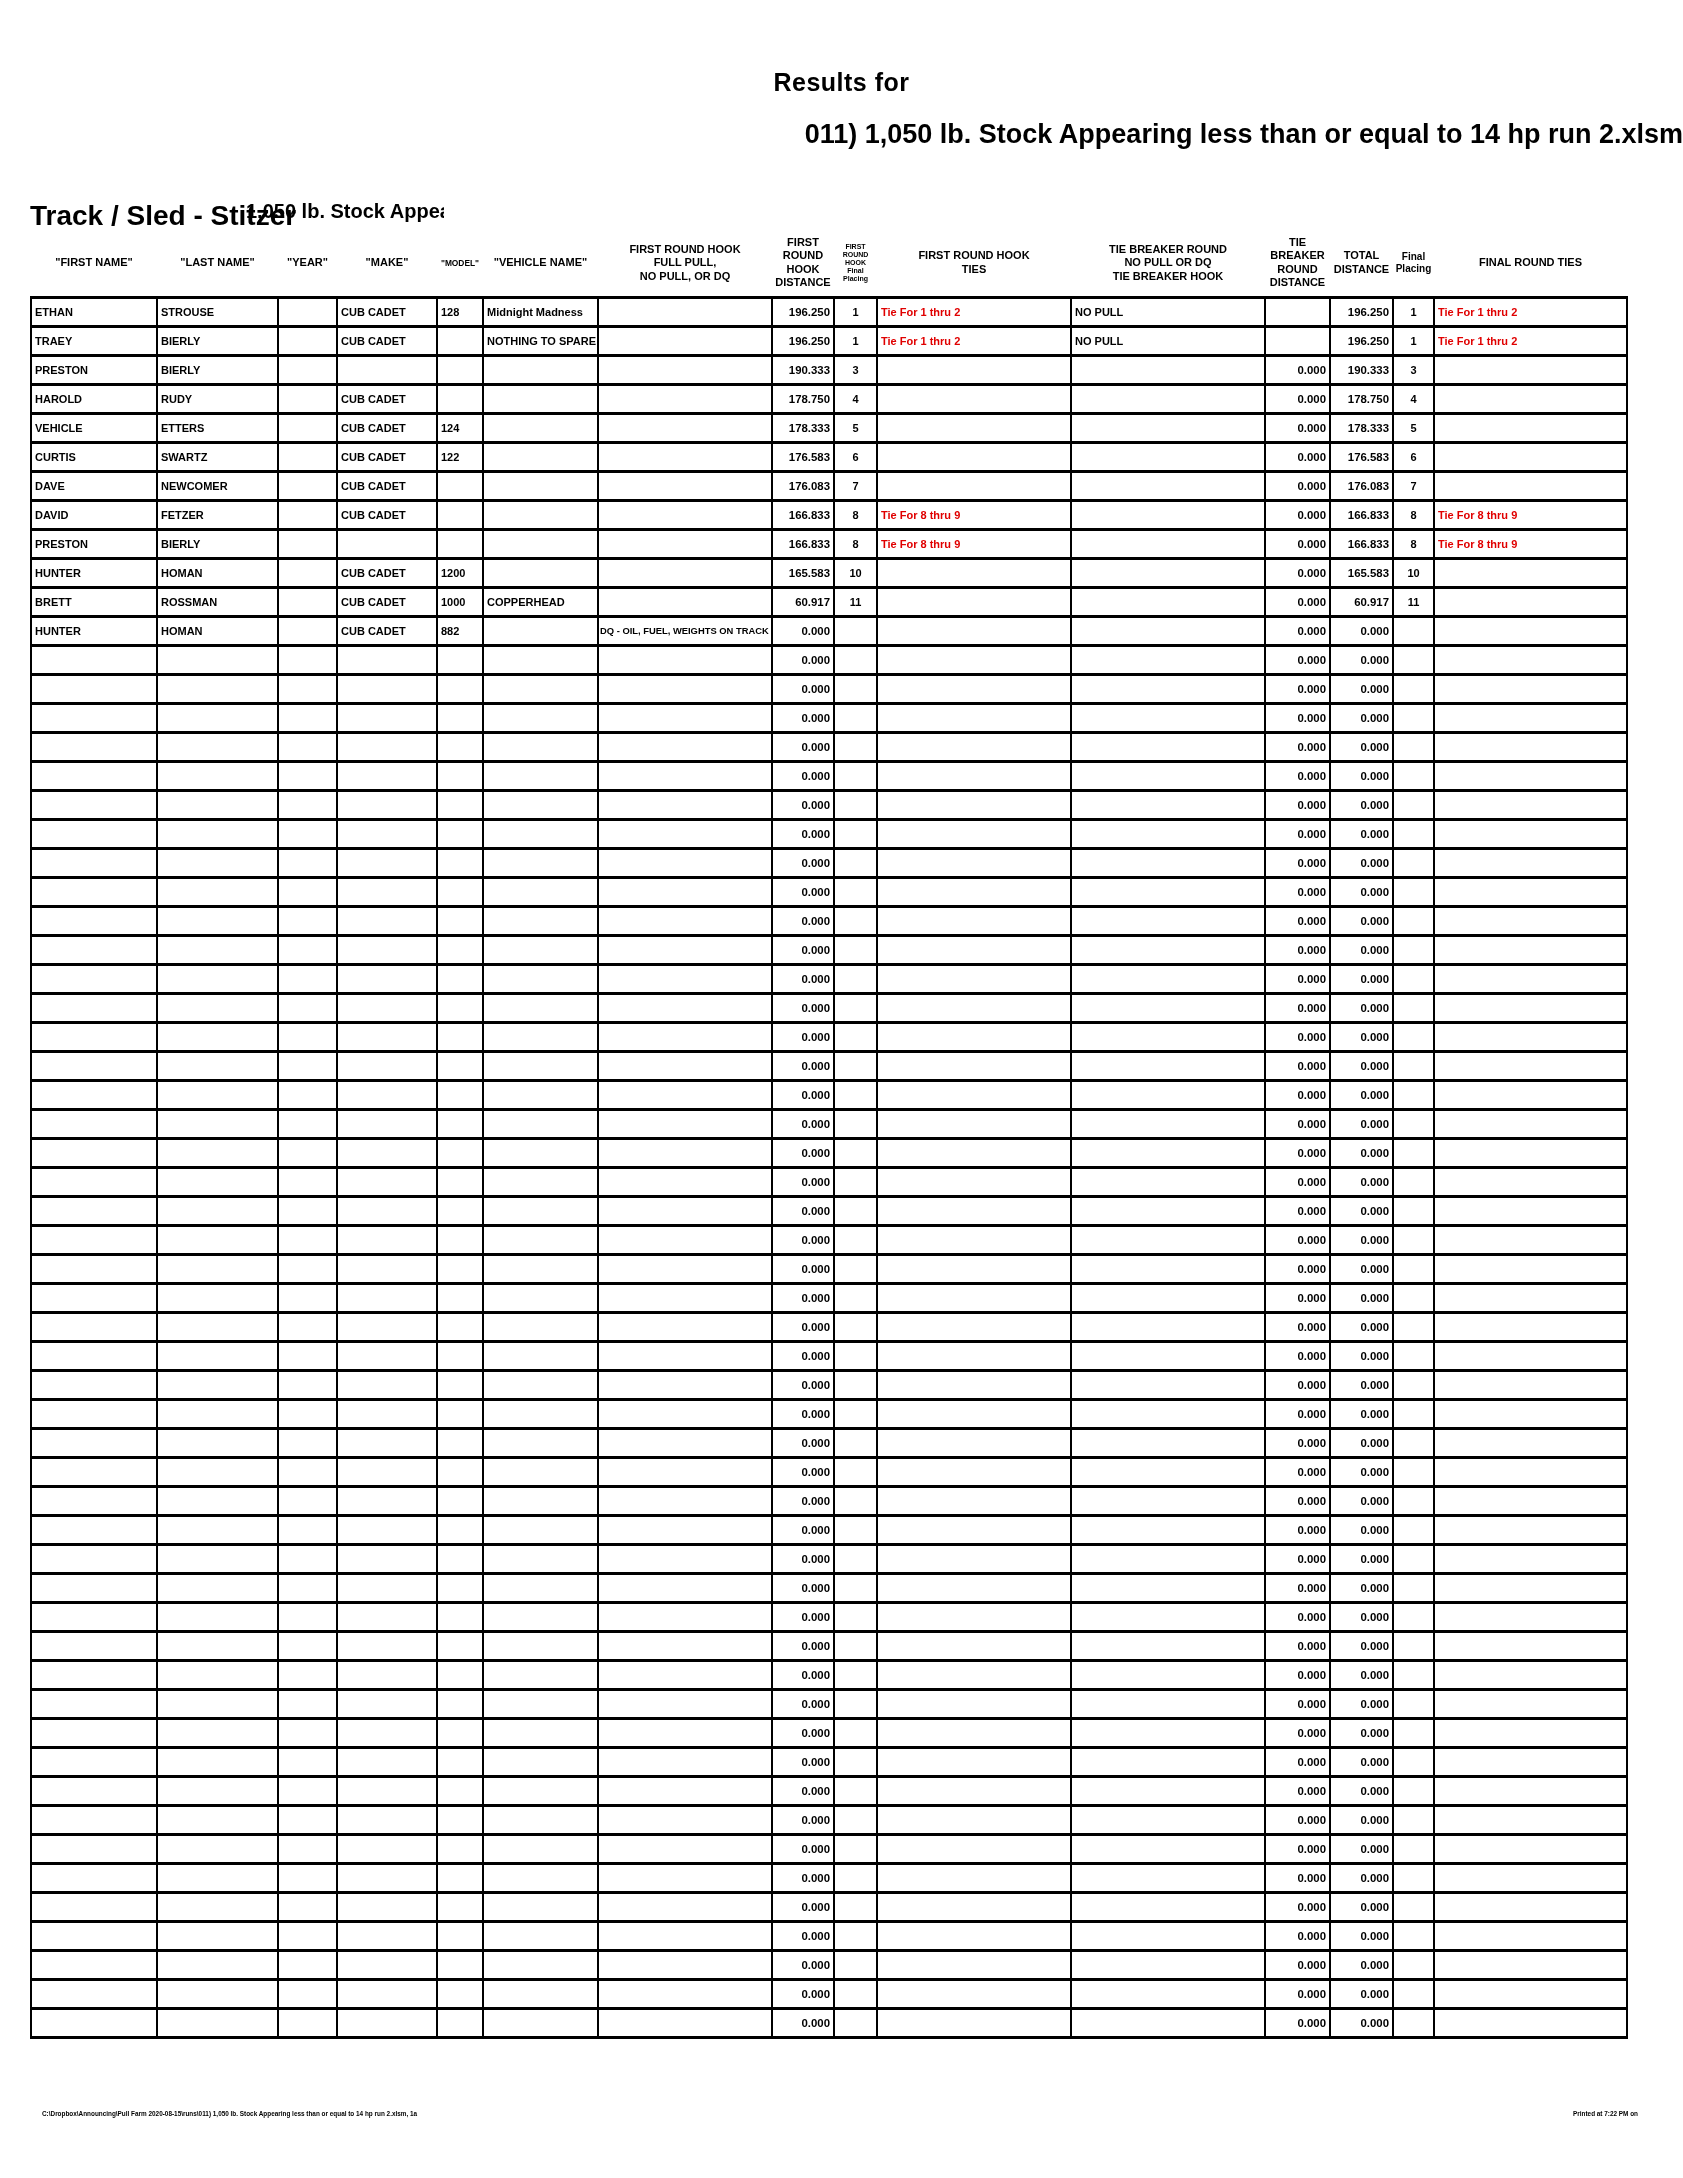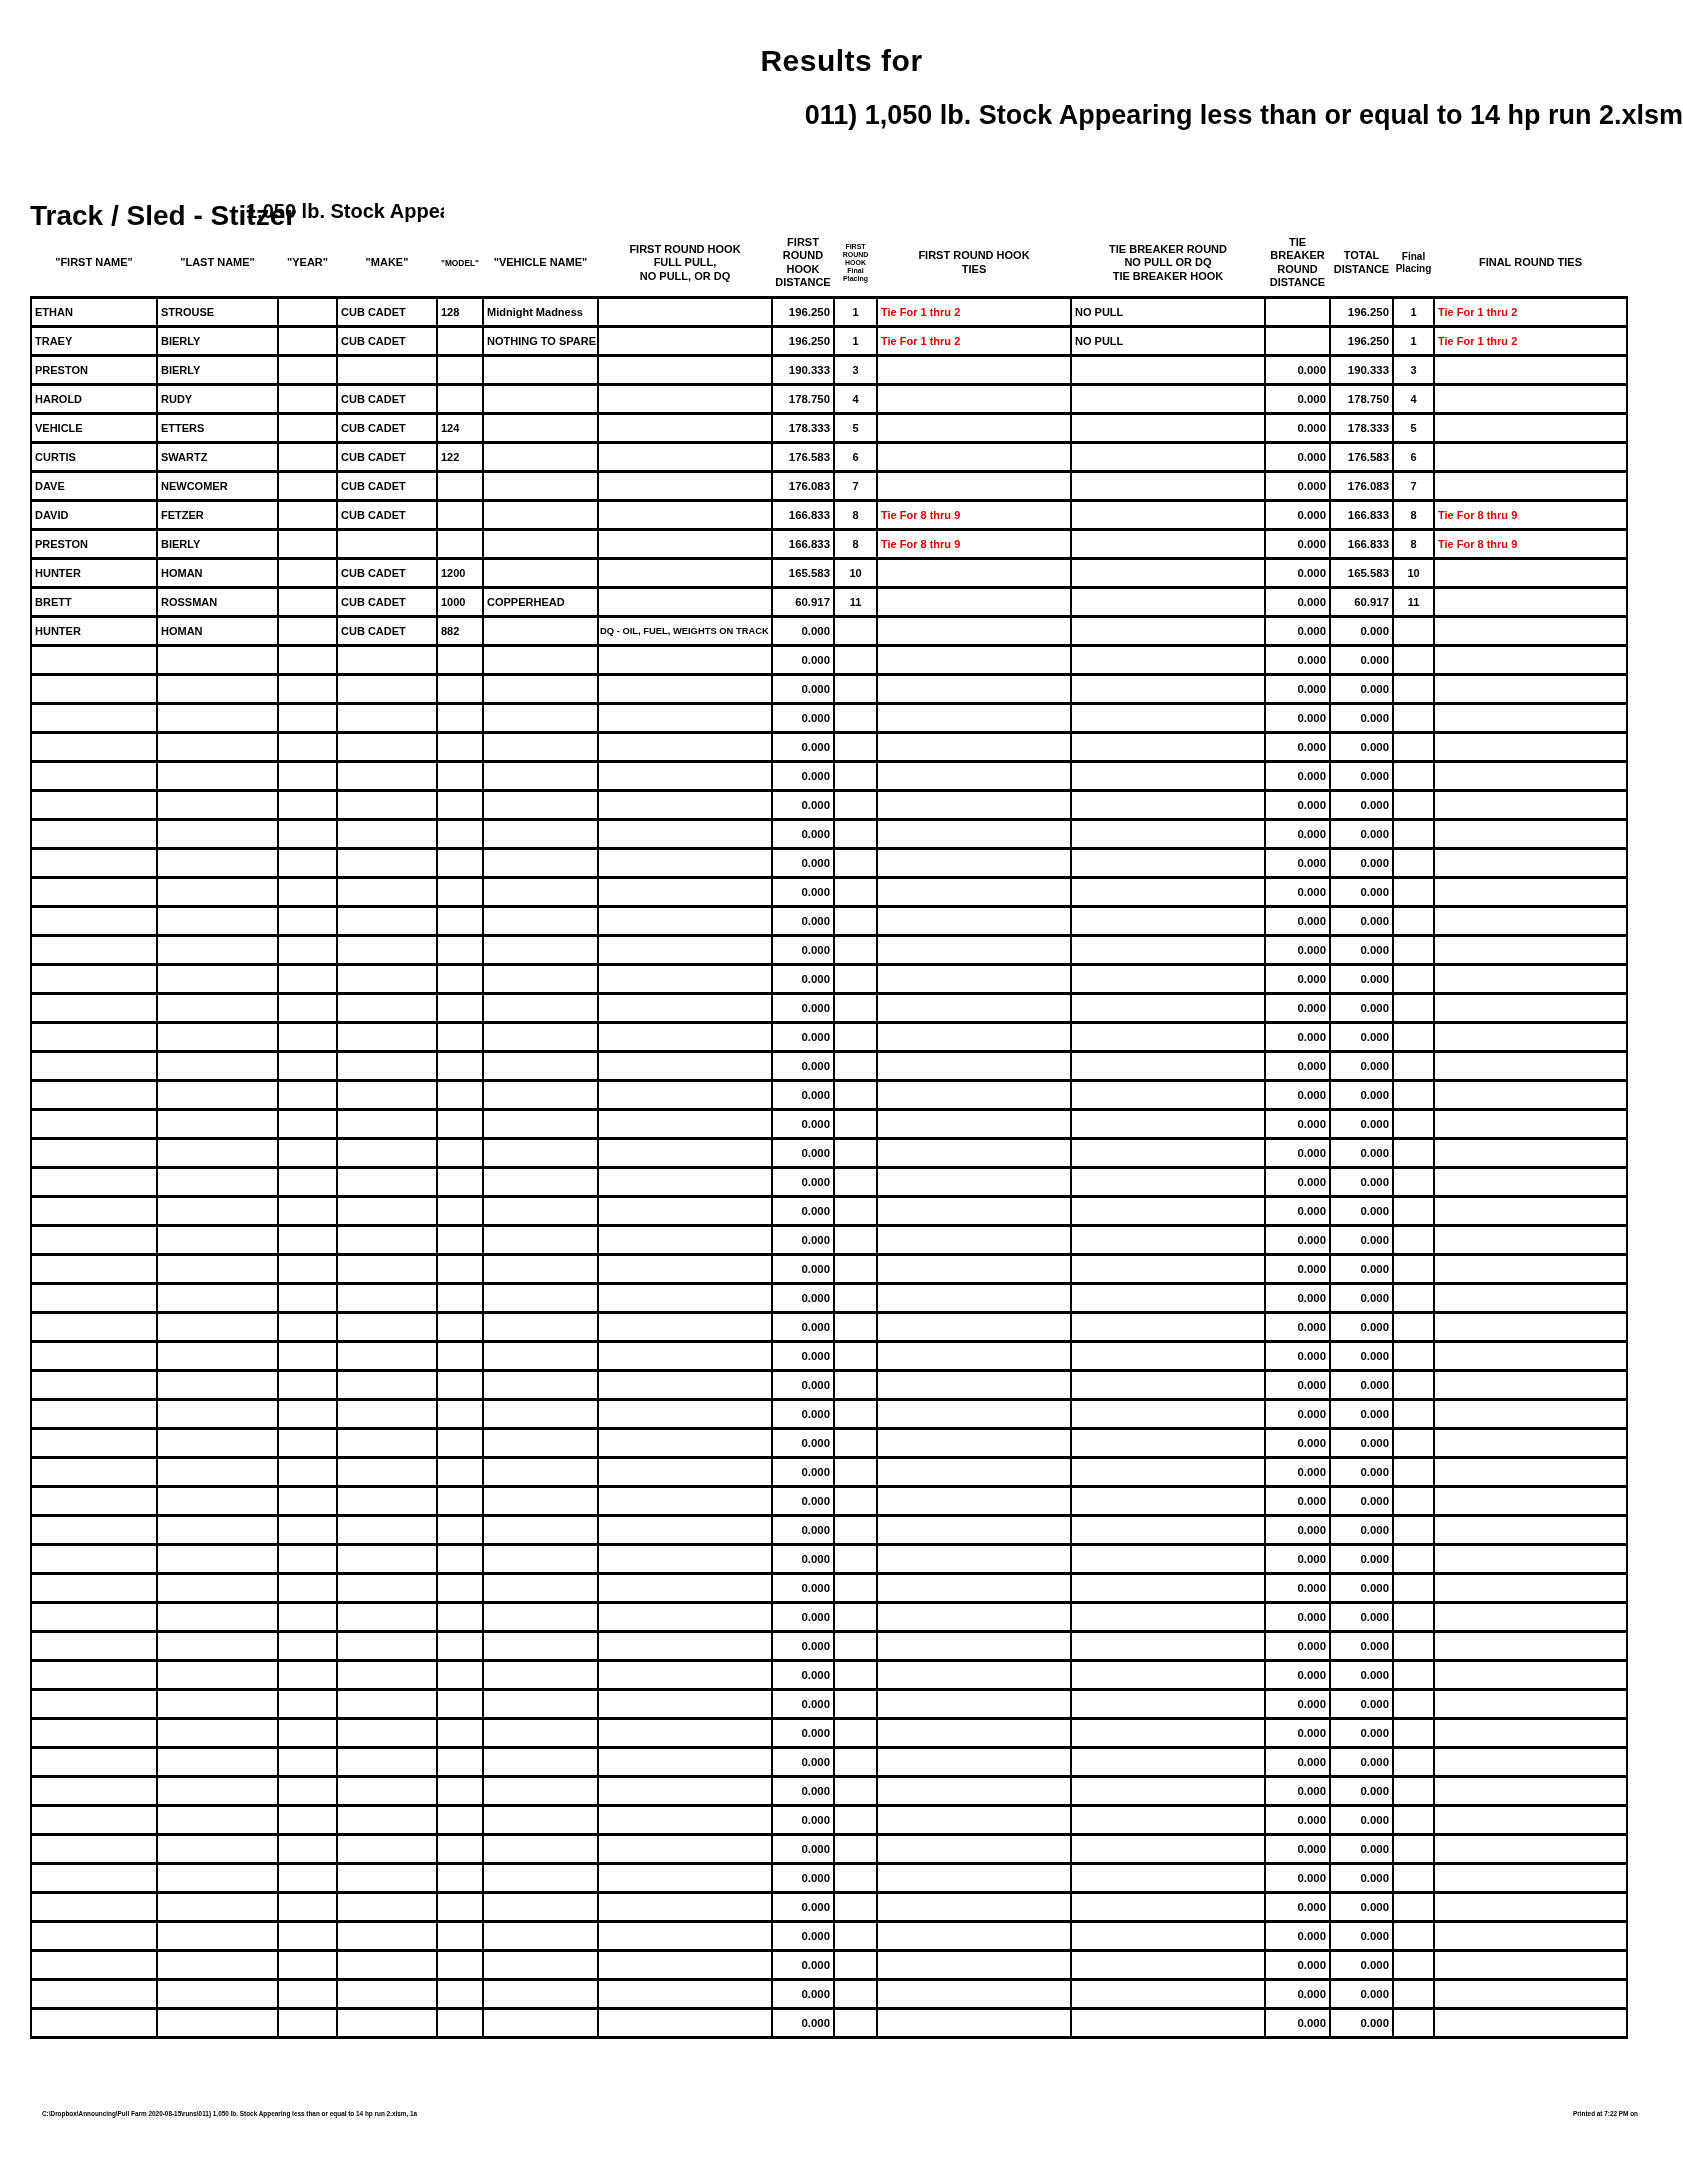--- a/index.html
+++ b/index.html
@@ -4,21 +4,21 @@
 <style>
   html,body { margin:0; padding:0; }
   body {
     width:1683px; height:2178px;
     background:#ffffff;
     font-family:"Liberation Sans", sans-serif;
     color:#000;
     position:relative;
     overflow:hidden;
   }
-  .title1 { text-align:center; padding-top:44px; font-size:30px; font-weight:bold; letter-spacing:0.5px; }
+  .title1 { text-align:center; padding-top:68px; font-size:25px; font-weight:bold; letter-spacing:0.5px; }
   .title2 { text-align:right; margin-top:22px; font-size:27px; font-weight:bold; }
 
   .content { position:absolute; left:30px; top:194px; width:1602px; }
 
   .subheader { position:relative; height:40px; }
   .track-label { position:absolute; left:0; top:6px; font-size:28px; font-weight:bold; white-space:nowrap; }
   .class-label { position:absolute; left:216px; top:6px; font-size:20px; font-weight:bold; white-space:nowrap; overflow:hidden; width:198px; }
 
   table.results {
     border-collapse:collapse;

